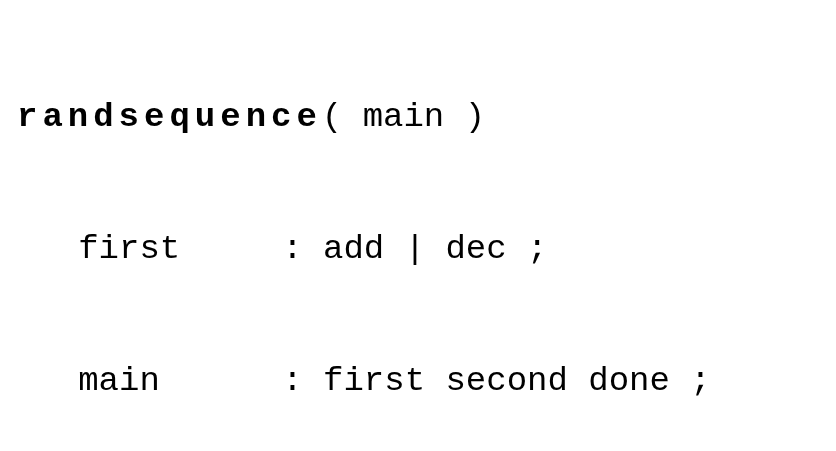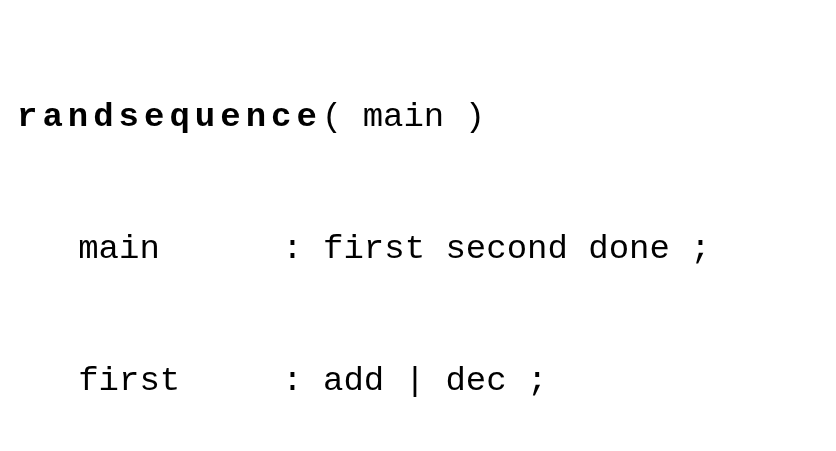--- a/index.html
+++ b/index.html
@@ -22,22 +22,22 @@
   }
   .line { white-space: pre; }
   .kw { font-weight: bold; }
   .kw-tracked { letter-spacing: 5px; }
 </style>
 </head>
 <body>
 
 <div class="listing">
   <div class="line"><span class="kw kw-tracked">randsequence</span><span>( main )</span></div>
+  <div class="line">   first     : add | dec ;</div>
   <div class="line">   main      : first second done ;</div>
-  <div class="line">   first     : add | dec ;</div>
   
   
   
   
   
   
   
 </div>
 
 </body></html>

